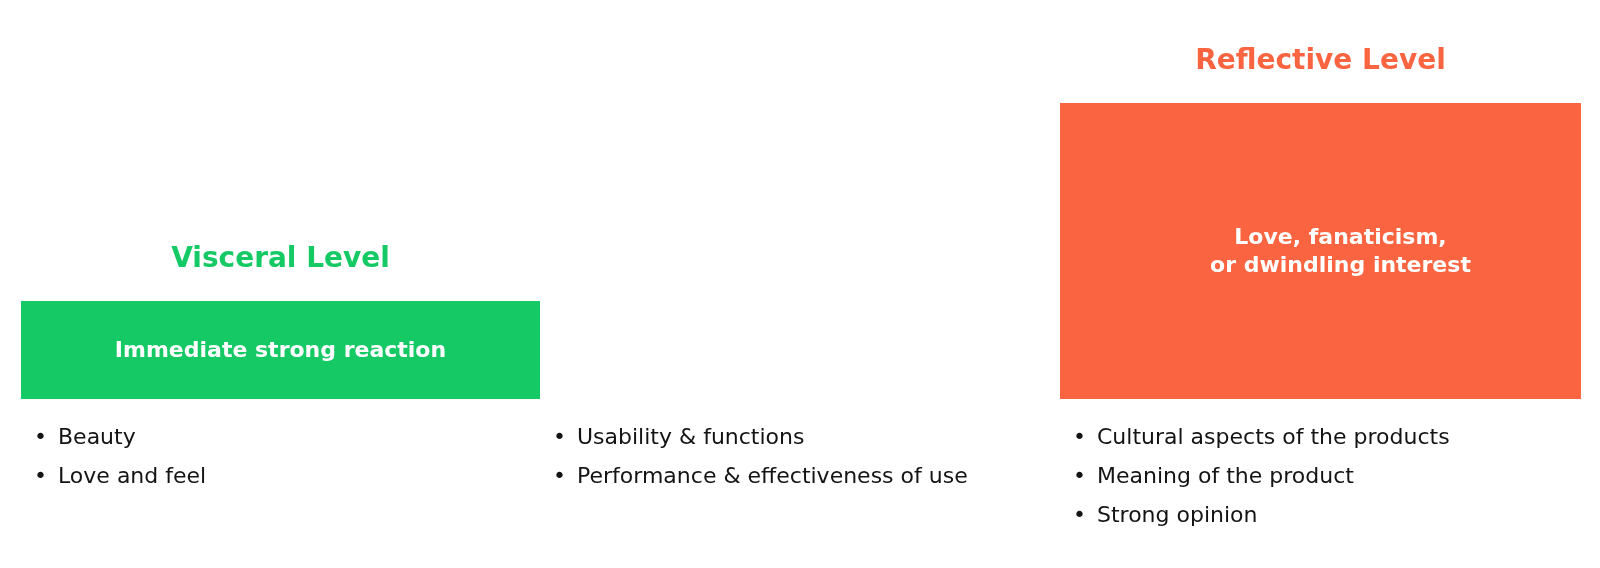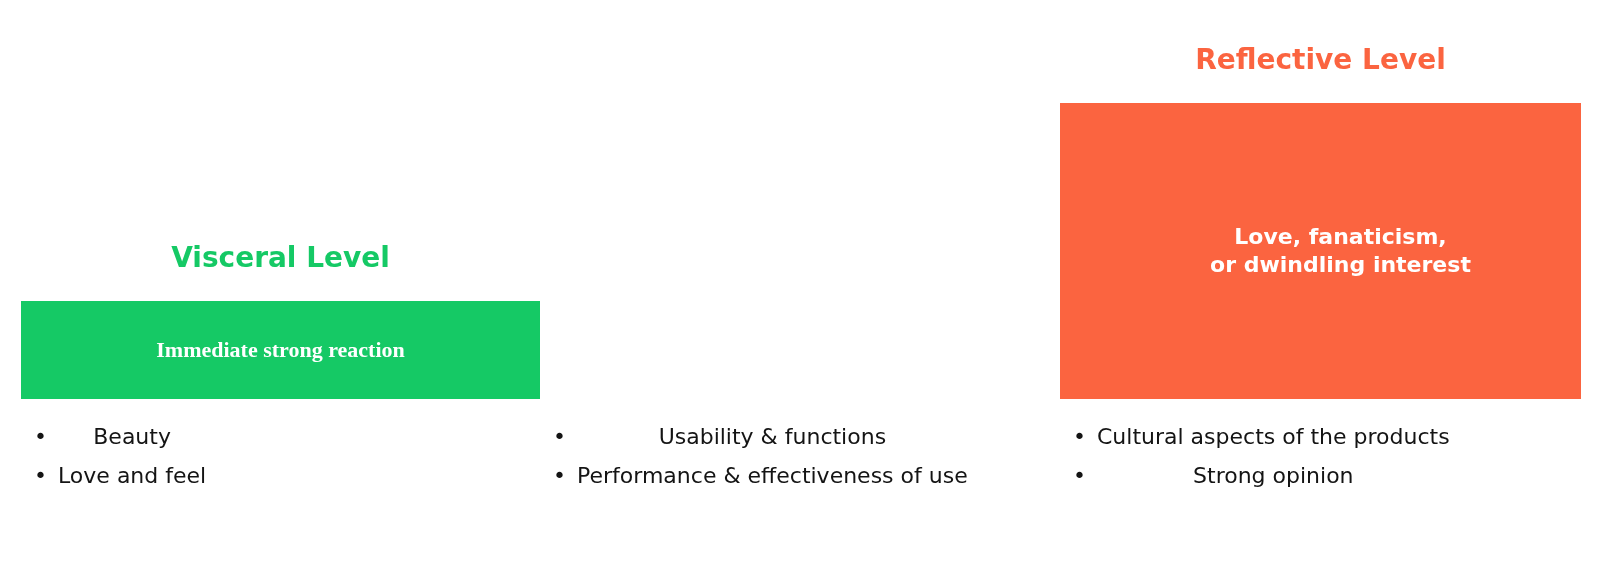--- a/index.html
+++ b/index.html
@@ -38,21 +38,21 @@
   .level--behavioral .level-title{ top:138px; color:var(--amber); }
   .level--reflective .level-title{ top:41px;  color:var(--red);  }
 
   .level-block{
     position:absolute;
     left:0; width:100%;
     display:flex;
     align-items:center;
     justify-content:center;
   }
-  .level--visceral   .level-block{ top:301px; height:98px;  background:var(--green);font-family:Liberation Serif, serif; }
+  .level--visceral   .level-block{ top:301px; height:98px;  background:var(--green); }
   .level--behavioral .level-block{ top:202px; height:197px; background:var(--amber); }
   .level--reflective .level-block{ top:103px; height:296px; background:var(--red);padding-left:40px;  }
 
   .level-caption{
     margin:0;
     color:#ffffff;
     font-size:22px;
     font-weight:bold;
     text-align:center;
     line-height:1.28;
@@ -61,21 +61,20 @@
 
   .level-bullets{
     position:absolute;
     top:417px;
     left:13px;
     margin:0;
     padding:0;
     list-style:none;
     color:var(--ink);
     font-size:22px;
-    text-align:center;
   }
   .level-bullets li{
     position:relative;
     padding-left:24px;
     line-height:39px;
     white-space:nowrap;
   }
   .level-bullets li::before{
     content:"\2022";
     position:absolute;
@@ -109,17 +108,18 @@
   </section>
 
   <section class="level level--reflective">
     <h2 class="level-title">Reflective Level</h2>
     <div class="level-block">
       <p class="level-caption">Love, fanaticism,
 or dwindling interest</p>
     </div>
     <ul class="level-bullets">
       <li>Cultural aspects of the products</li>
+      <li>Meaning of the product</li>
       <li>Strong opinion</li>
     </ul>
   </section>
 
 </div>
 
 </body></html>

